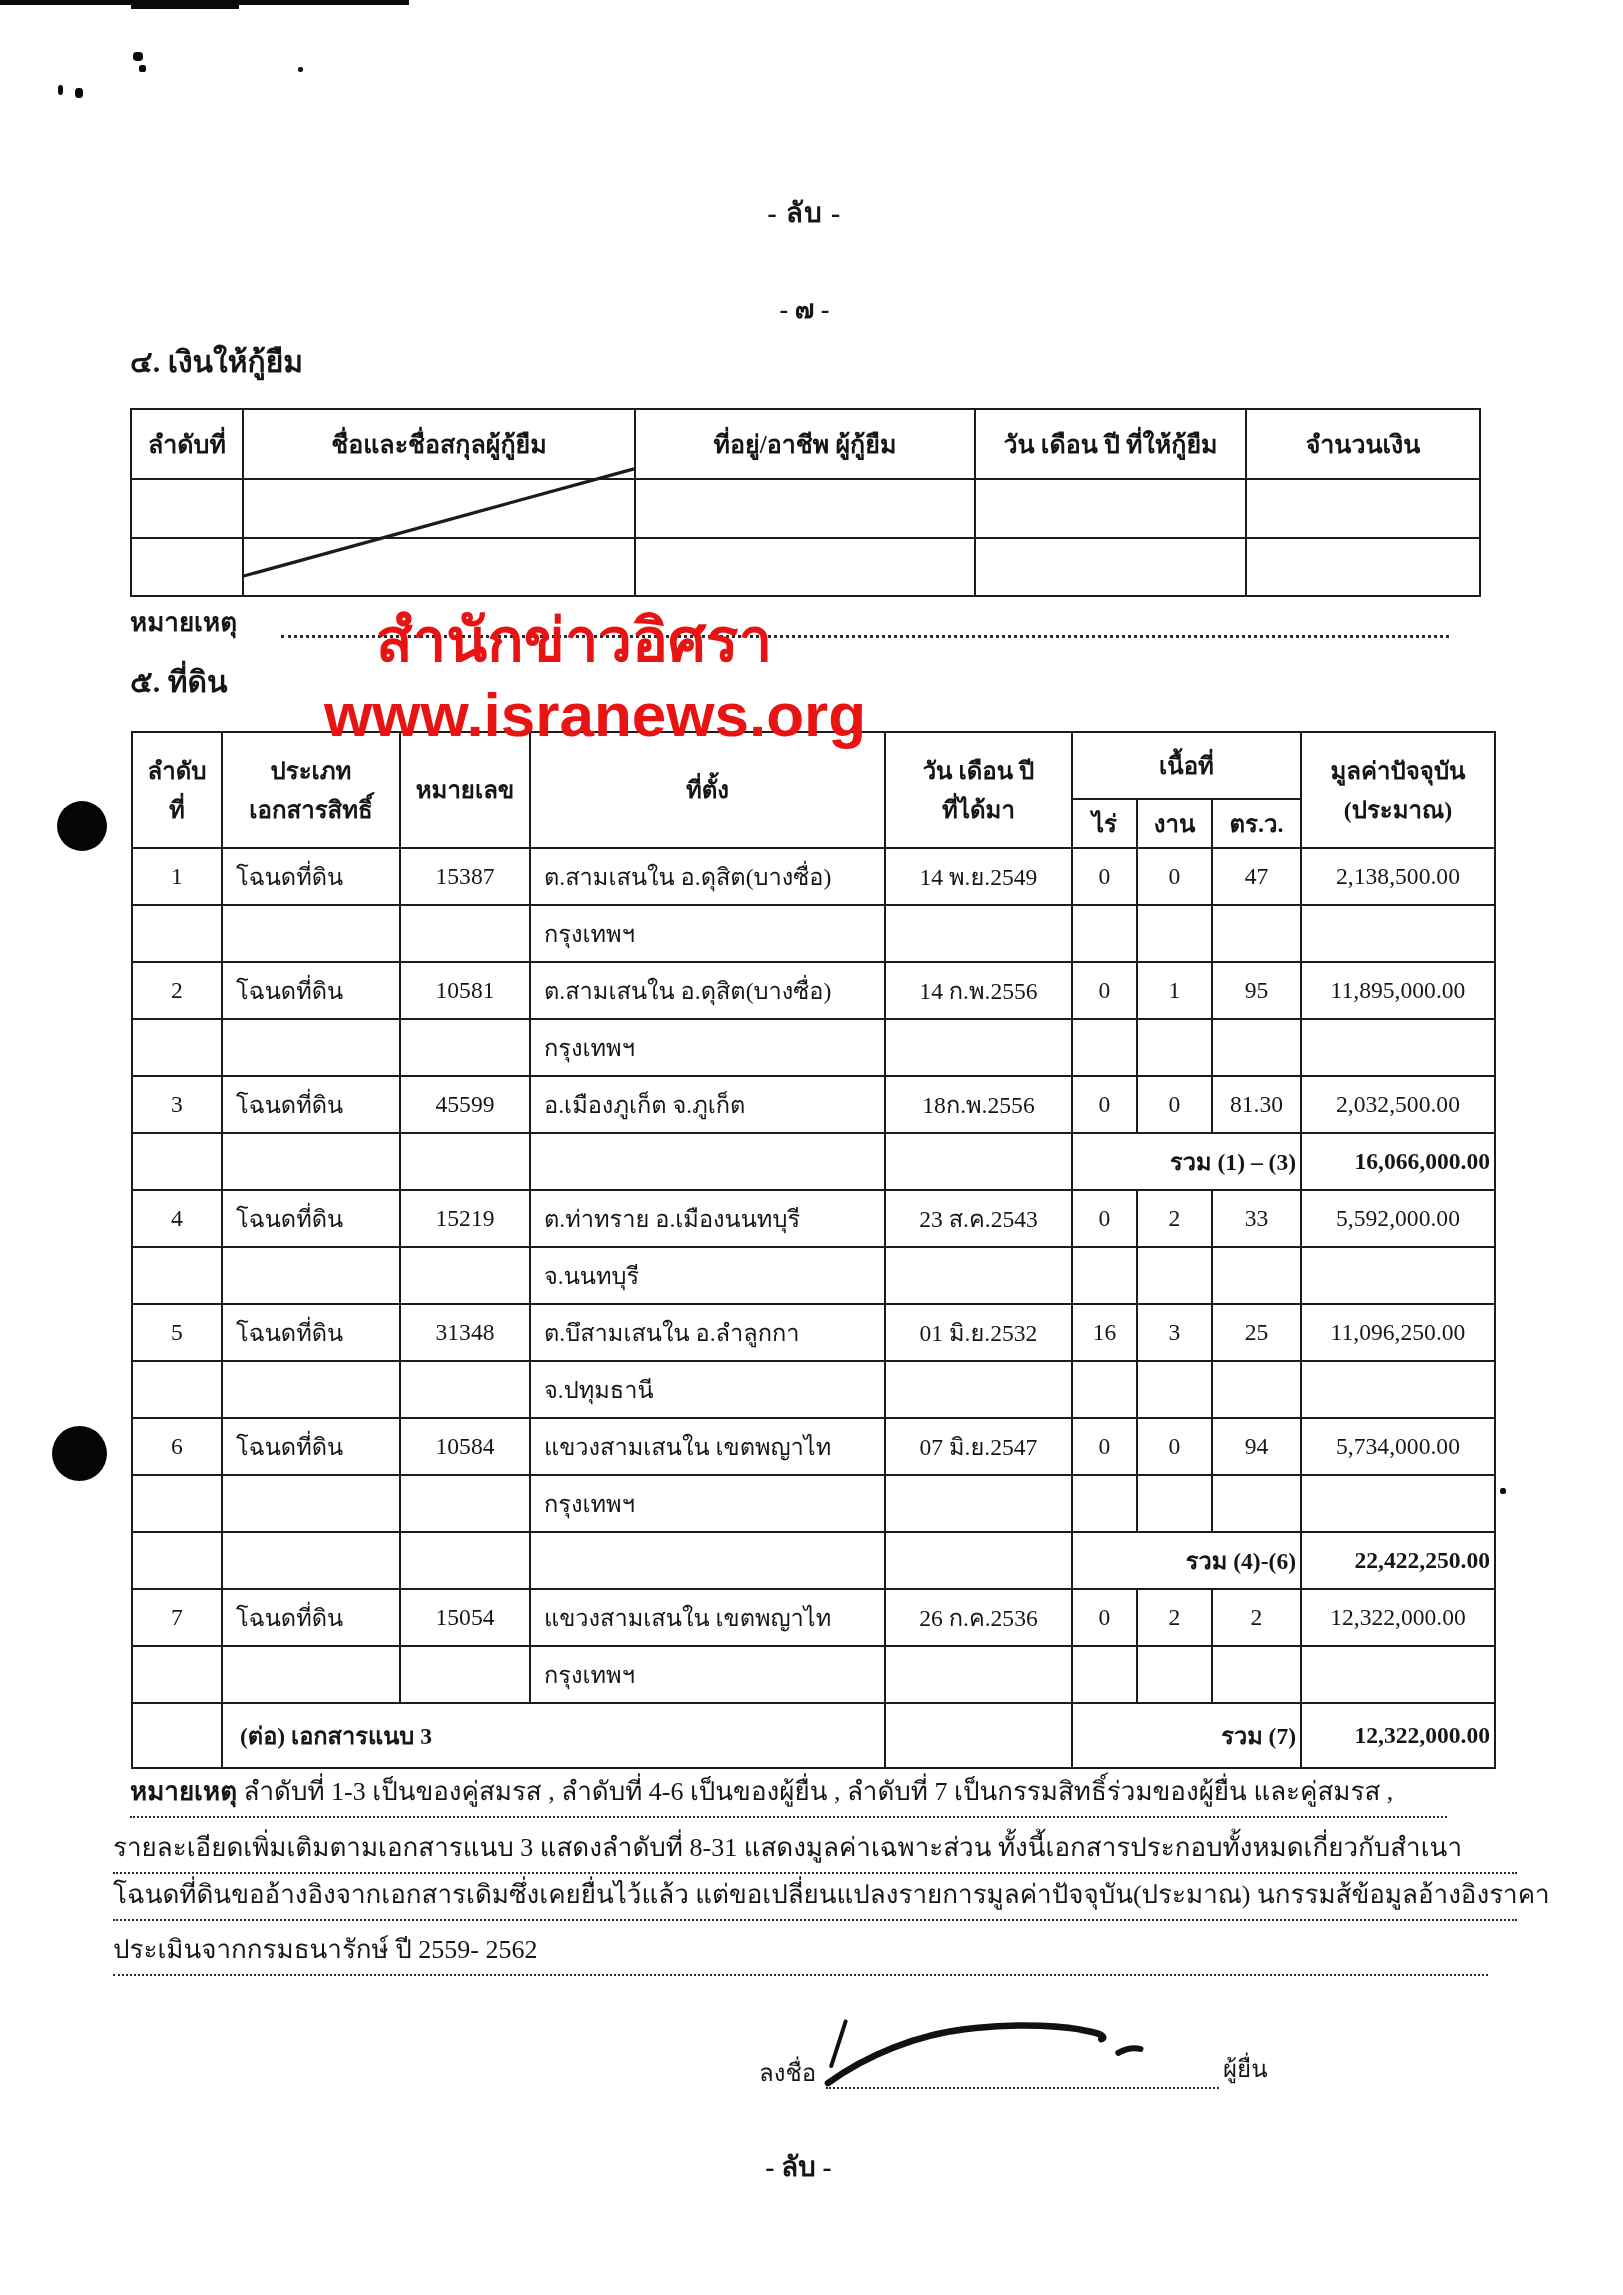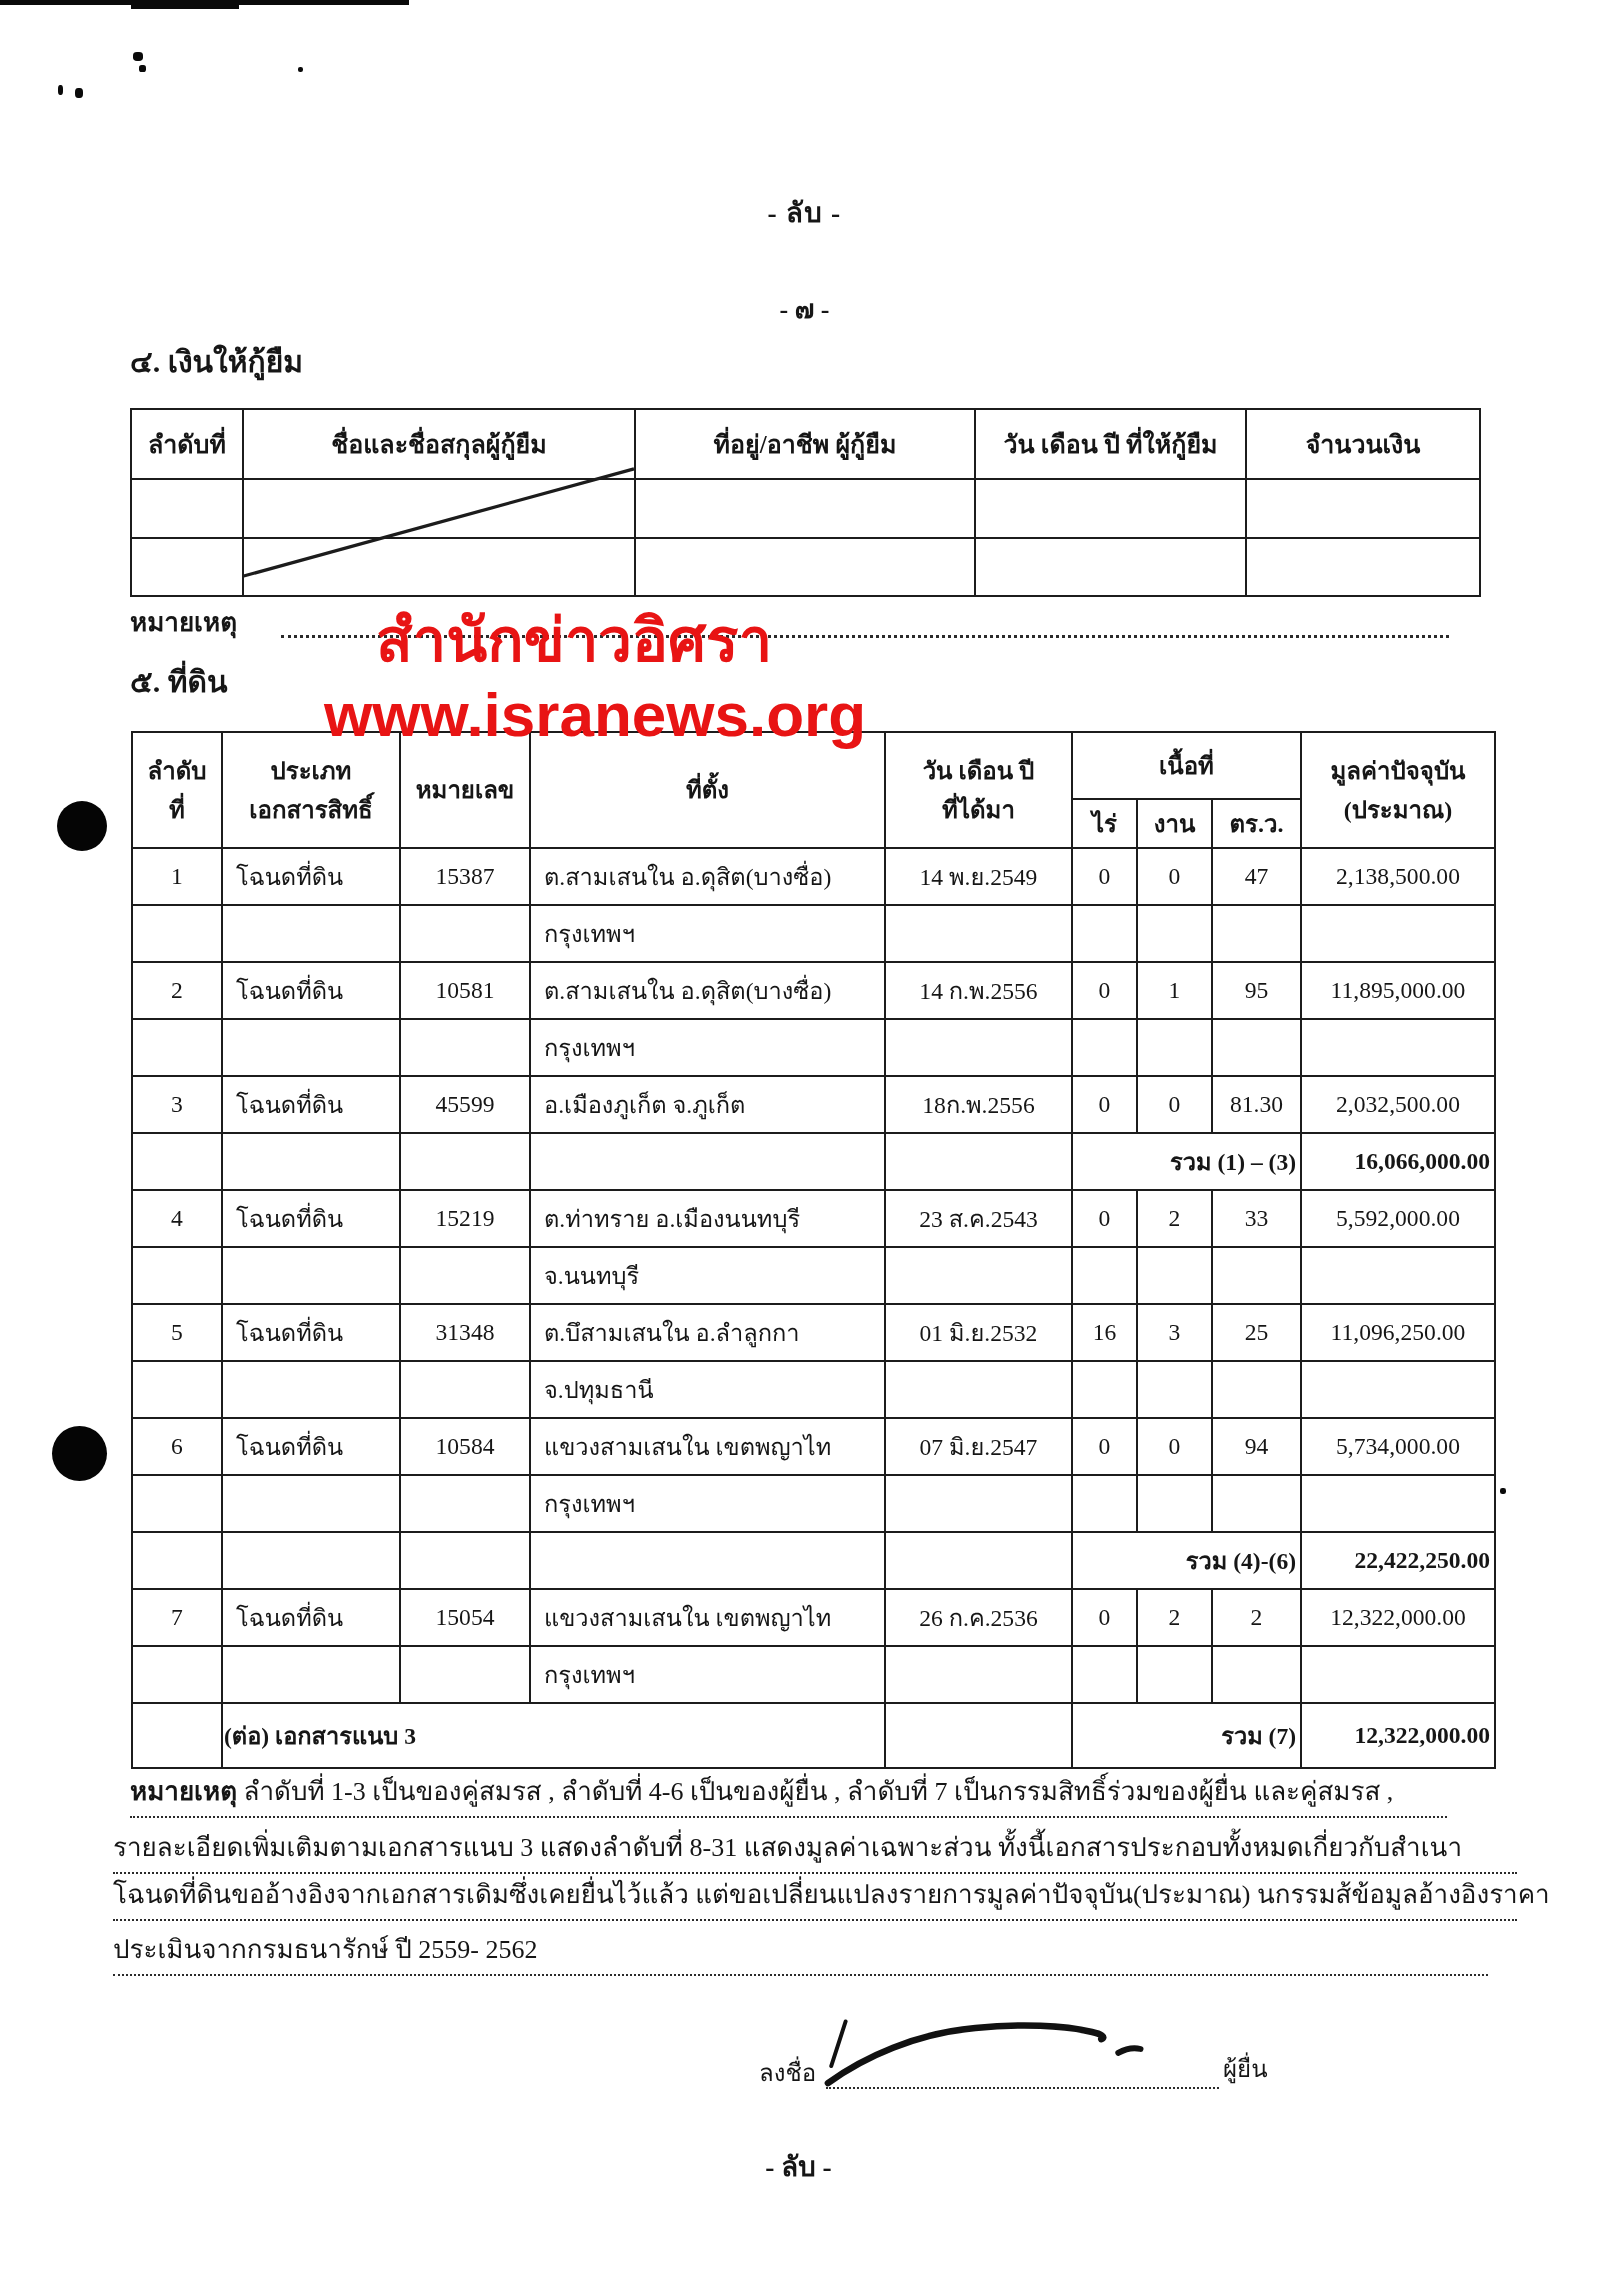--- a/index.html
+++ b/index.html
@@ -32,21 +32,21 @@
   td,th{border:2px solid #1c1c1c;font-weight:normal;overflow:hidden;}
   .loan-table{width:1348px;}
   .loan-table th{font-size:25px;font-weight:bold;text-align:center;padding:3.9px 2.6px;}
   .land-table{width:1362px;background:transparent;}
   .land-table th{font-size:24px;font-weight:bold;text-align:center;white-space:pre-line;padding:1.3px;}
   .land-table td{font-size:23.6px;padding:0 3.9px;}
   .land-table td.c{text-align:center;}
   .land-table td.l{text-align:left;padding-left:13px;}
   .land-table td.loc{text-align:left;padding-left:13px;}
   .land-table td.tot{font-weight:bold;text-align:right;}
-  .land-table td.note-l{text-align:left;padding-left:1px;margin-top:34px;}
+  .land-table td.note-l{text-align:left;padding-left:17px;margin-top:34px;}
 
   
   .dotline{border-bottom:3.3px dotted #2a2a2a;}
   .foot{font-size:26px;line-height:1.1;border-bottom:2.6px dotted #2a2a2a;padding-bottom:9.2px;white-space:nowrap;overflow:visible;}
 
   .sig-label{font-size:24px;}
   .bottom-classif{font-size:27.5px;font-weight:bold;}
 </style>
 </head>
 <body>

